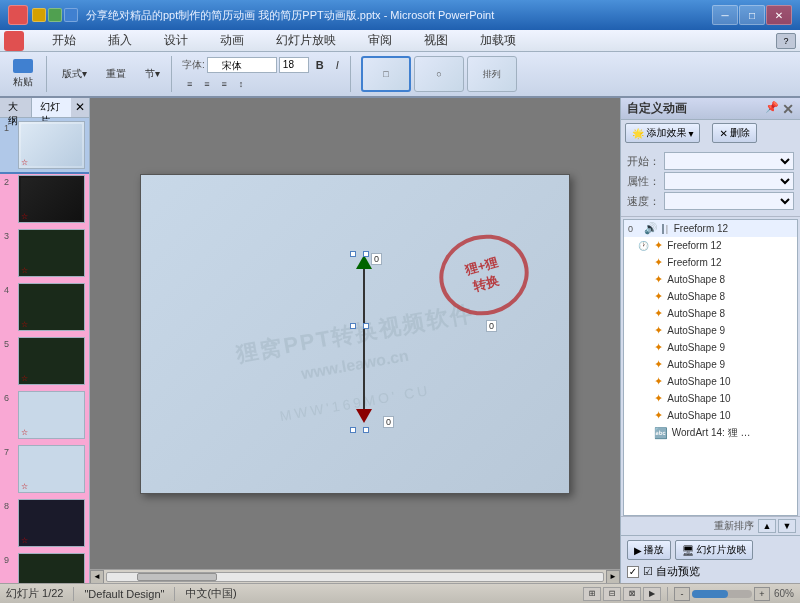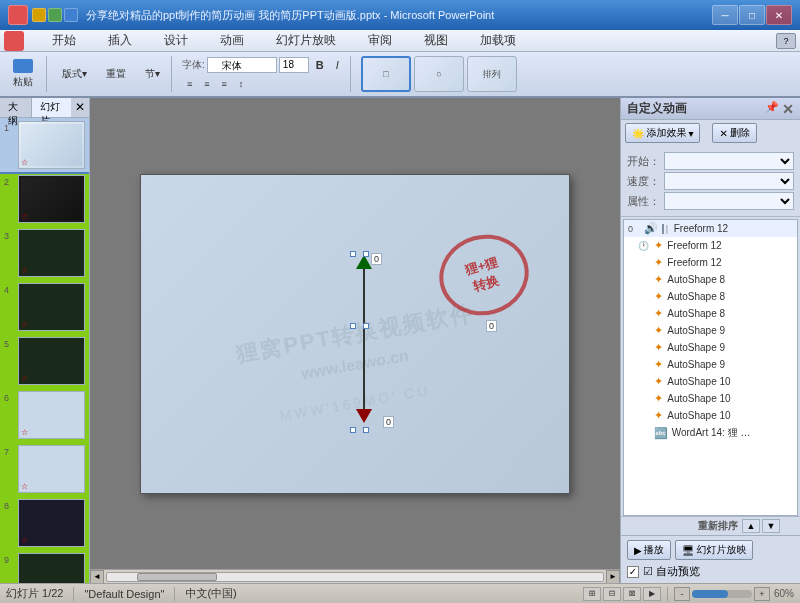--- a/index.html
+++ b/index.html
@@ -8,21 +8,21 @@
     
     .title-bar { height: 30px; background: linear-gradient(to bottom, #4a90d9, #2060b0); display: flex; align-items: center; padding: 0 8px; color: white; font-size: 12px; }
     .ctrl-btn { width: 26px; height: 20px; background: rgba(255,255,255,0.2); border: 1px solid rgba(255,255,255,0.3); color: white; font-size: 10px; cursor: pointer; display: flex; align-items: center; justify-content: center; border-radius: 2px; }
 
     
     .menu-bar { height: 22px; background: linear-gradient(to bottom, #f0f4ff, #dce4f0); display: flex; align-items: center; padding: 0 4px; border-bottom: 1px solid #a0b0c0; }
     .menu-item { padding: 2px 8px; font-size: 12px; color: #333; cursor: pointer; border-radius: 2px; margin-left: 16px; }
     .tb-btn { padding: 2px 4px; font-size: 11px; background: transparent; border: 1px solid transparent; cursor: pointer; border-radius: 2px; color: #333; display: flex; align-items: center; gap: 2px; }
 
     
-    .slide-panel { width: 90px; background: #84cc16; border-right: 1px solid #a0b0c0; overflow-y: auto; overflow-x: hidden; }
+    .slide-panel { width: 90px; background: #f9a8d4; border-right: 1px solid #a0b0c0; overflow-y: auto; overflow-x: hidden; }
     .slide-thumb { padding: 3px 4px; cursor: pointer; display: flex; align-items: flex-start; gap: 2px; }
     .slide-thumb.active { background: #b0c8e8; outline: 2px solid #5080c0; }
     .slide-num { font-size: 9px; color: #555; width: 12px; min-width: 12px; padding-top: 2px; }
     .slide-preview { width: 68px; height: 48px; background: #f0f4ff; border: 1px solid #a0b0c0; overflow: hidden; position: relative; }
 
     
     .canvas-area { flex: 1; background: #808080; display: flex; flex-direction: column; overflow: hidden; }
     .canvas-scroll-area { flex: 1; overflow: auto; display: flex; align-items: center; justify-content: center; background: #7a7a7a; padding: 10px; }
     .slide-canvas { width: 430px; height: 320px; background: linear-gradient(135deg, #c8d8e8 0%, #b8c8d8 100%); border: 1px solid #555; position: relative; box-shadow: 3px 3px 8px rgba(0,0,0,0.4); overflow: hidden; }
 
@@ -305,25 +305,25 @@
           <span>删除</span>
         </div>
       </div>
 
       <div class="panel-section">
         <div class="panel-row">
           <span class="panel-label">开始：</span>
           <select class="panel-select"></select>
         </div>
         <div class="panel-row">
+          <span class="panel-label">属性：</span>
+          <select class="panel-select"></select>
+        </div>
+        <div class="panel-row">
           <span class="panel-label">速度：</span>
-          <select class="panel-select"></select>
-        </div>
-        <div class="panel-row">
-          <span class="panel-label">属性：</span>
           <select class="panel-select"></select>
         </div>
       </div>
 
       <div class="eff-list-wrap">
         <div style="overflow-y:scroll; height:100%; position:relative;">
 
           <div class="effect-item has-num">
             <span style="font-size:9px;color:#555;min-width:12px;">0</span>
             <span style="font-size:11px;color:#4060c0;">🔊</span>
@@ -387,21 +387,21 @@
             <span style="font-size:10px;">AutoShape 10</span>
           </div>
           <div class="effect-item" style="padding-left:14px;">
             <span style="font-size:9px;color:#555;min-width:12px;"> </span>
             <span style="color:#2060d0;font-size:11px;">🔤</span>
             <span style="font-size:10px;">WordArt 14: 狸 …</span>
           </div>
         </div>
       </div>
 
-      <div style="padding:2px 20px; display:flex; justify-content:flex-end; align-items:flex-start; border-top:1px solid #b0b8c8;font-weight:bold;">
+      <div style="padding:2px 4px; display:flex; justify-content:flex-end; align-items:flex-start; border-top:1px solid #b0b8c8;">
         <span style="font-size:10px;color:#555;">重新排序</span>
         <div style="display:flex;gap:2px;margin-left:4px;">
           <div style="width:18px;height:14px;background:#d8e0f0;border:1px solid #a0b0c0;cursor:pointer;display:flex;align-items:center;justify-content:center;font-size:9px;">▲</div>
           <div style="width:18px;height:14px;background:#d8e0f0;border:1px solid #a0b0c0;cursor:pointer;display:flex;align-items:center;justify-content:center;font-size:9px;">▼</div>
         </div>
       </div>
 
       <div class="panel-bottom">
         <div class="play-row">
           <div class="panel-btn">

